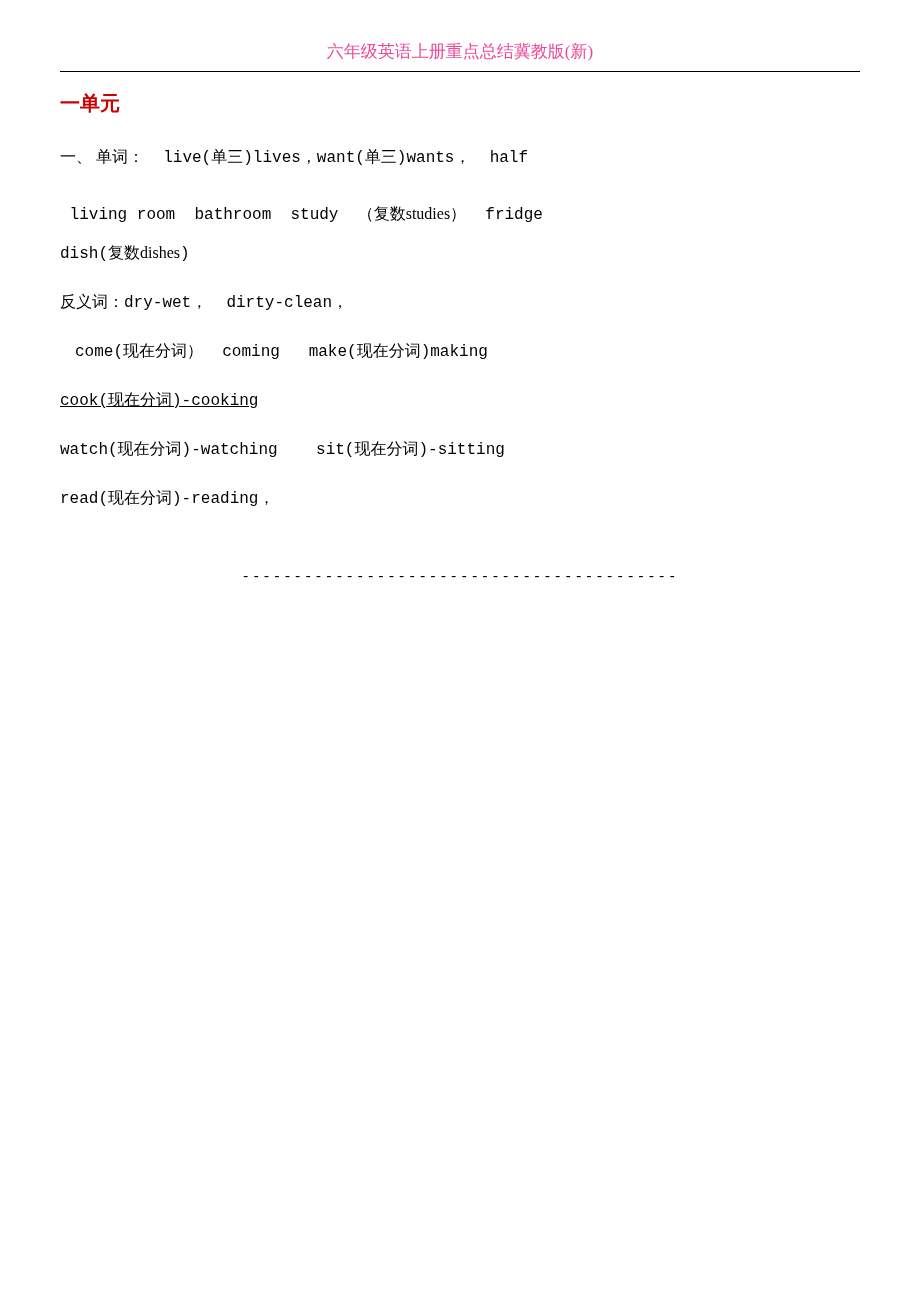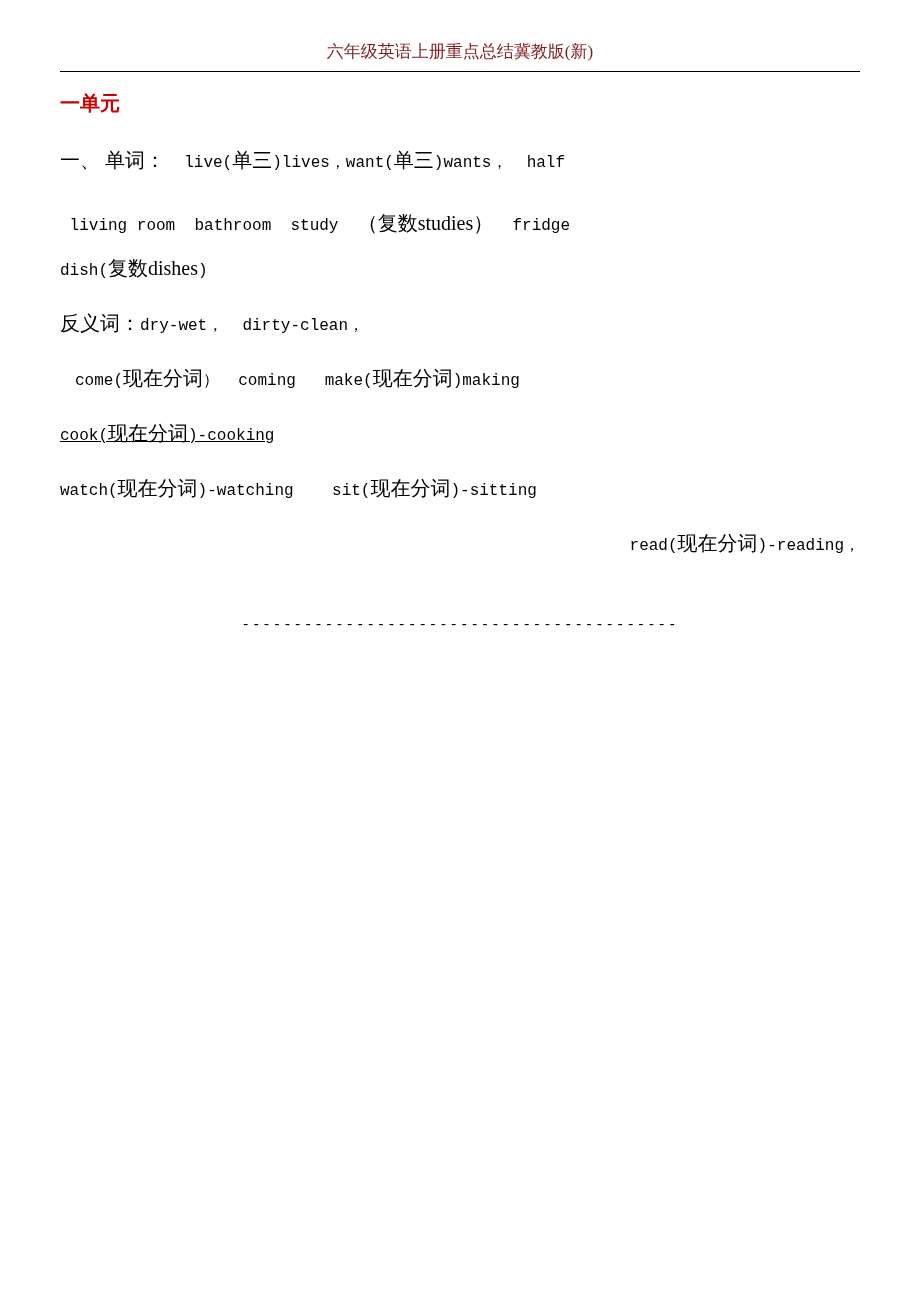--- a/index.html
+++ b/index.html
@@ -18,21 +18,21 @@
     }
 
     .page-title-container {
       text-align: center;
       margin-bottom: 8px;
     }
 
     .page-title {
       font-size: 17px;
       font-family: "SimSun", "宋体", serif;
-      color: #7f1d1d;
+      color: #ec4899;
       font-weight: normal;
     }
 
     .title-divider {
       border: none;
       border-top: 1px solid #000000;
       margin: 6px 0 18px 0;
     }
 
     .unit-title {
@@ -45,21 +45,21 @@
 
     .content-line {
       font-size: 16px;
       font-family: "Courier New", Courier, monospace;
       color: #000000;
       margin-bottom: 0;
     }
 
     .label-cn {
       font-family: "SimSun", "宋体", serif;
-      font-size: 20px;
+      font-size: 16px;
     }
 
     .bottom-divider {
       text-align: center;
       margin-top: 60px;
       font-size: 14px;
       color: #000000;
       letter-spacing: 2px;
     }
 
@@ -110,19 +110,19 @@
     <span>cook(</span><span class="label-cn">现在分词</span><span>)-cooking</span>
   </div>
 </div>
 
 <div class="section" style="margin-top: 0;">
   <div class="content-line">
     <span>watch(</span><span class="label-cn">现在分词</span><span>)-watching&nbsp;&nbsp;&nbsp; sit(</span><span class="label-cn">现在分词</span><span>)-sitting</span>
   </div>
 </div>
 
-<div class="section" style="margin-top: 10px; text-align: right;">
+<div class="section" style="margin-top: 10px;">
   <div class="content-line">
     <span>read(</span><span class="label-cn">现在分词</span><span>)-reading，</span>
   </div>
 </div>
 
 <div class="bottom-divider">------------------------------------------</div>
 
 </body></html>

